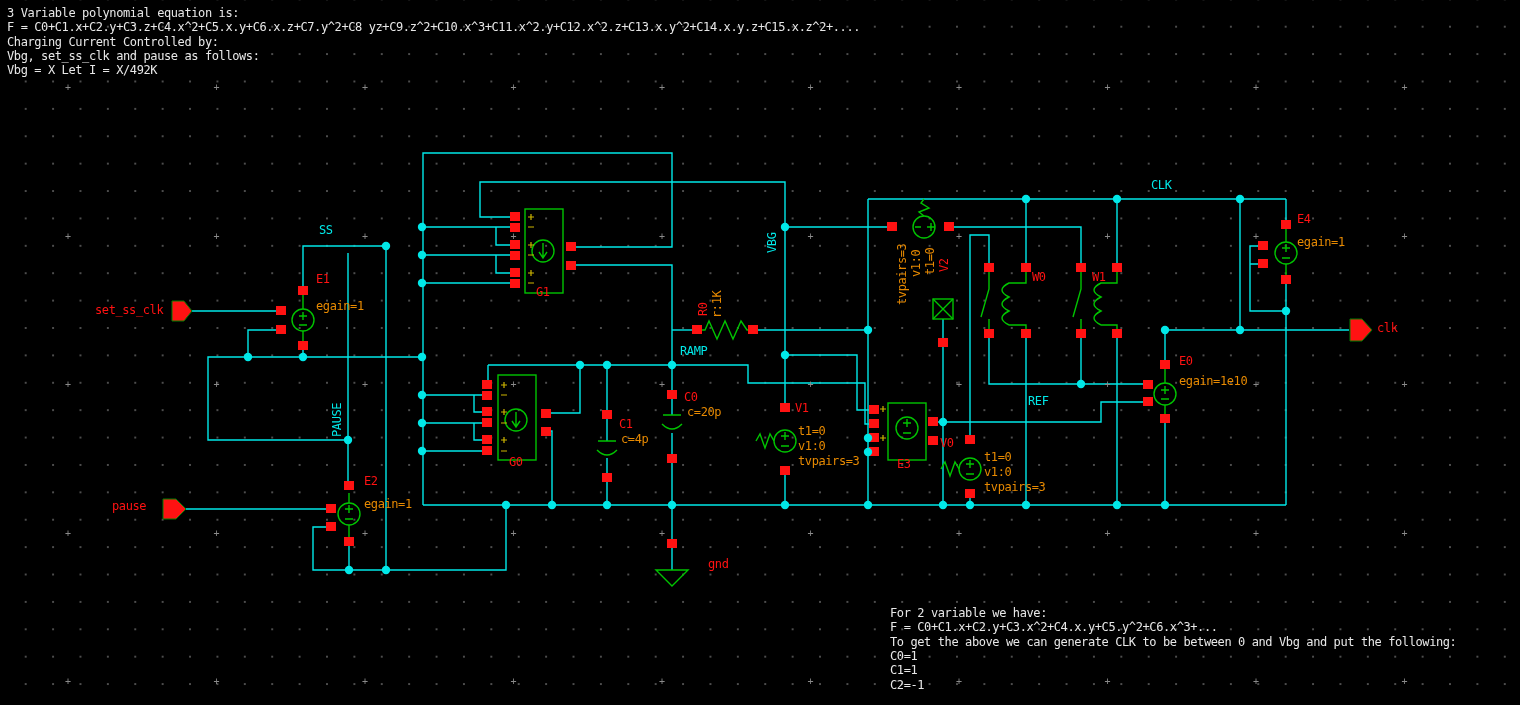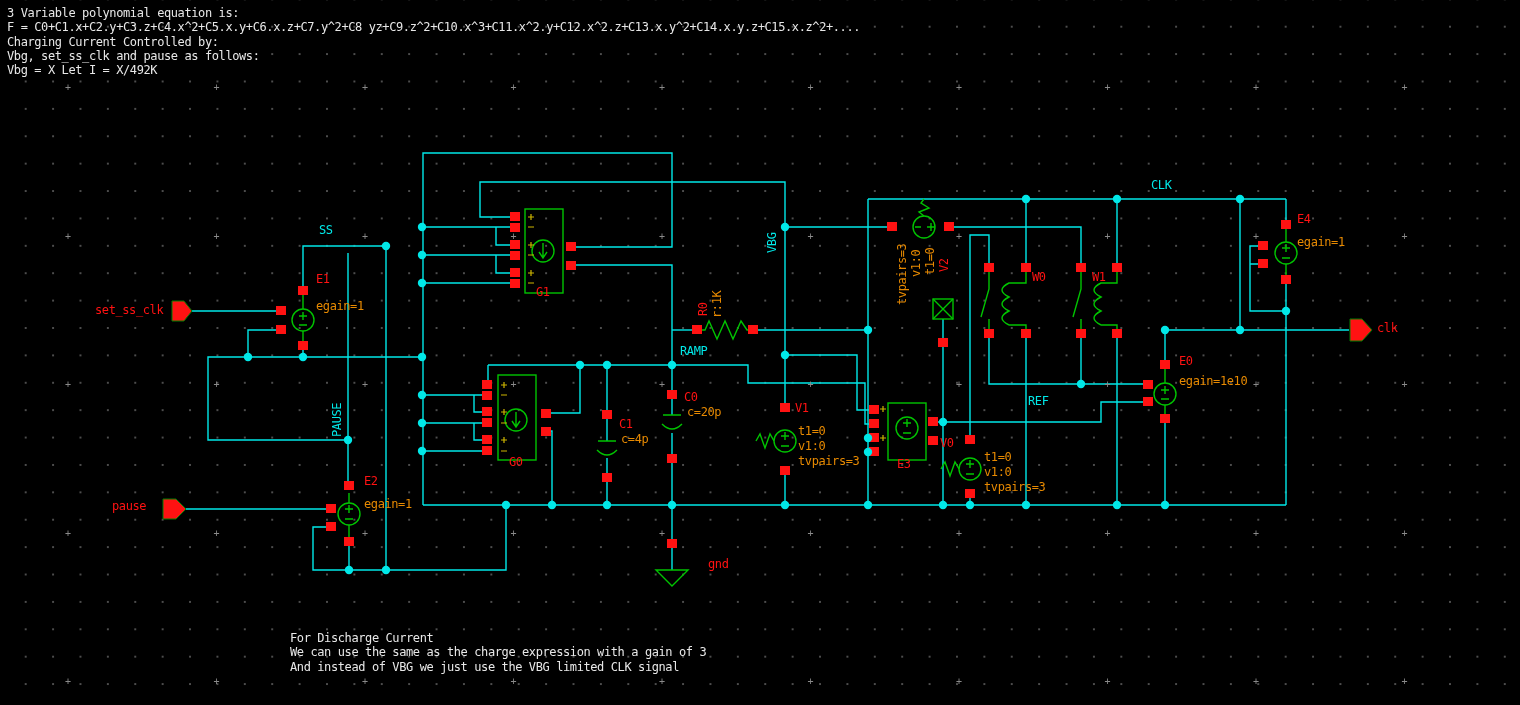--- a/index.html
+++ b/index.html
@@ -266,23 +266,26 @@
         <circle cx="1240" cy="330" r="4.2" fill="#00e8e8"></circle>
         <circle cx="1286" cy="311" r="4.2" fill="#00e8e8"></circle>
       </g>
   </svg>
 
   <div class="txt" style="left:7px;top:6px">3 Variable polynomial equation is:
 F = C0+C1.x+C2.y+C3.z+C4.x^2+C5.x.y+C6.x.z+C7.y^2+C8 yz+C9.z^2+C10.x^3+C11.x^2.y+C12.x^2.z+C13.x.y^2+C14.x.y.z+C15.x.z^2+....
 Charging Current Controlled by:
 Vbg, set_ss_clk and pause as follows:
 Vbg = X Let I = X/492K</div>
-  <div class="txt" style="left:290px;top:631px">For Discharge Current
-We can use the same as the charge expression with a gain of 3
-And instead of VBG we just use the VBG limited CLK signal</div>
+  <div class="txt" style="left:890px;top:606px">For 2 variable we have:
+F = C0+C1.x+C2.y+C3.x^2+C4.x.y+C5.y^2+C6.x^3+...
+To get the above we can generate CLK to be between 0 and Vbg and put the following:
+C0=1
+C1=1
+C2=-1</div>
 
   <span class="lbl cyn" style="left:319px;top:224px">SS</span>
   <span class="lbl cyn vert" style="left:331px;top:437px">PAUSE</span>
   <span class="lbl cyn" style="left:680px;top:345px">RAMP</span>
   <span class="lbl cyn vert" style="left:766px;top:253px">VBG</span>
   <span class="lbl cyn" style="left:1151px;top:179px">CLK</span>
   <span class="lbl cyn" style="left:1028px;top:395px">REF</span>
 
   <span class="lbl red" style="left:95px;top:304px">set_ss_clk</span>
   <span class="lbl red" style="left:112px;top:500px">pause</span>

